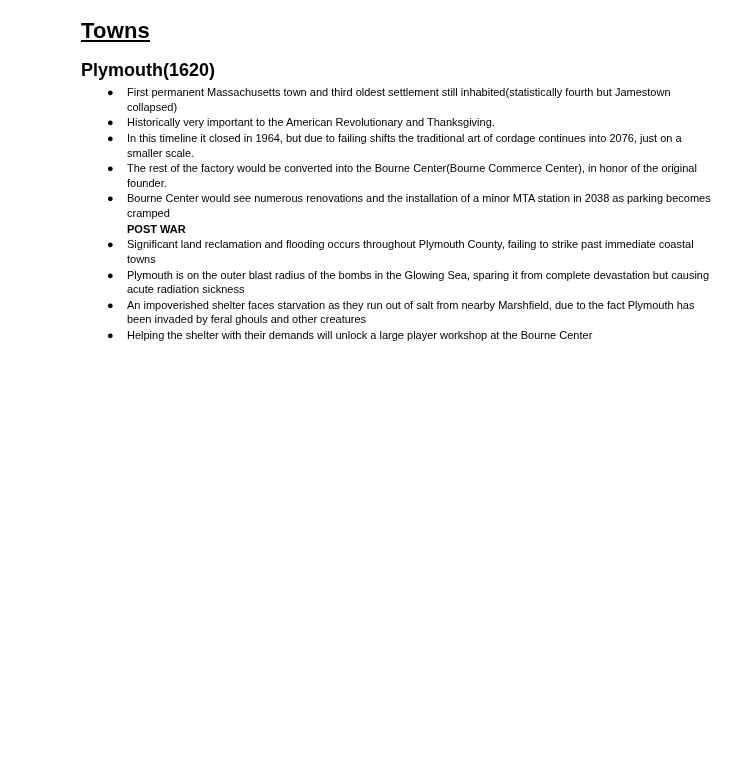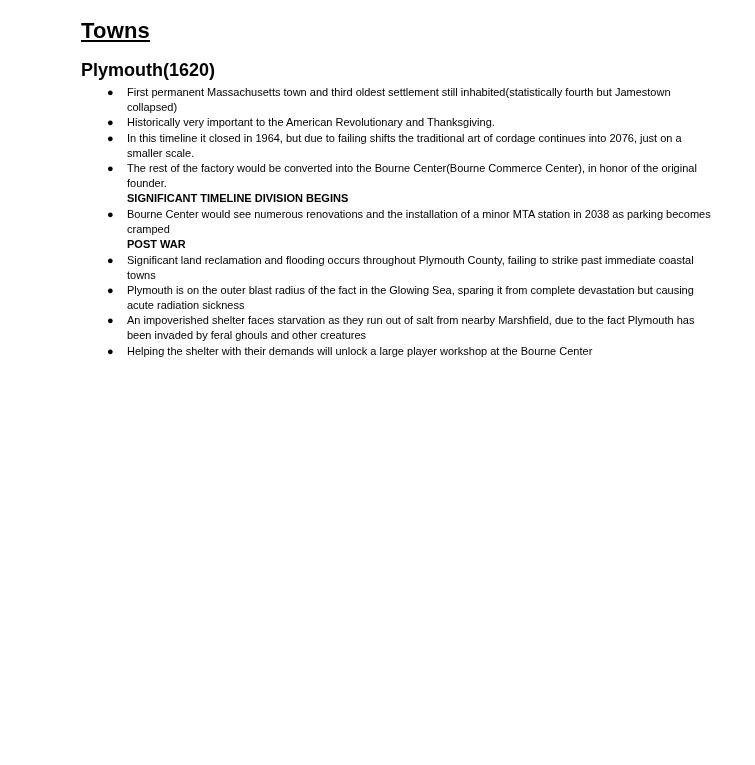--- a/index.html
+++ b/index.html
@@ -64,21 +64,20 @@
 <body>
 
 <div class="page">
   <h1 class="doc-title">Towns</h1>
   <h2 class="section-heading">Plymouth(1620)</h2>
   <ul class="bullets">
       <li class="bullet">First permanent Massachusetts town and third oldest settlement still inhabited(statistically fourth but Jamestown collapsed)</li>
       <li class="bullet">Historically very important to the American Revolutionary and Thanksgiving.</li>
       <li class="bullet">In this timeline it closed in 1964, but due to failing shifts the traditional art of cordage continues into 2076, just on a smaller scale.</li>
       <li class="bullet">The rest of the factory would be converted into the Bourne Center(Bourne Commerce Center), in honor of the original founder.</li>
-      <li class="subheading">SIGNIFICANT TIMELINE DIVISION BEGINS</li>
       <li class="bullet">Bourne Center would see numerous renovations and the installation of a minor MTA station in 2038 as parking becomes cramped</li>
       <li class="subheading">POST WAR</li>
       <li class="bullet">Significant land reclamation and flooding occurs throughout Plymouth County, failing to strike past immediate coastal towns</li>
-      <li class="bullet">Plymouth is on the outer blast radius of the fact in the Glowing Sea, sparing it from complete devastation but causing acute radiation sickness</li>
+      <li class="bullet">Plymouth is on the outer blast radius of the bombs in the Glowing Sea, sparing it from complete devastation but causing acute radiation sickness</li>
       <li class="bullet">An impoverished shelter faces starvation as they run out of salt from nearby Marshfield, due to the fact Plymouth has been invaded by feral ghouls and other creatures</li>
       <li class="bullet">Helping the shelter with their demands will unlock a large player workshop at the Bourne Center</li>
     </ul>
 </div>
 
 </body></html>

